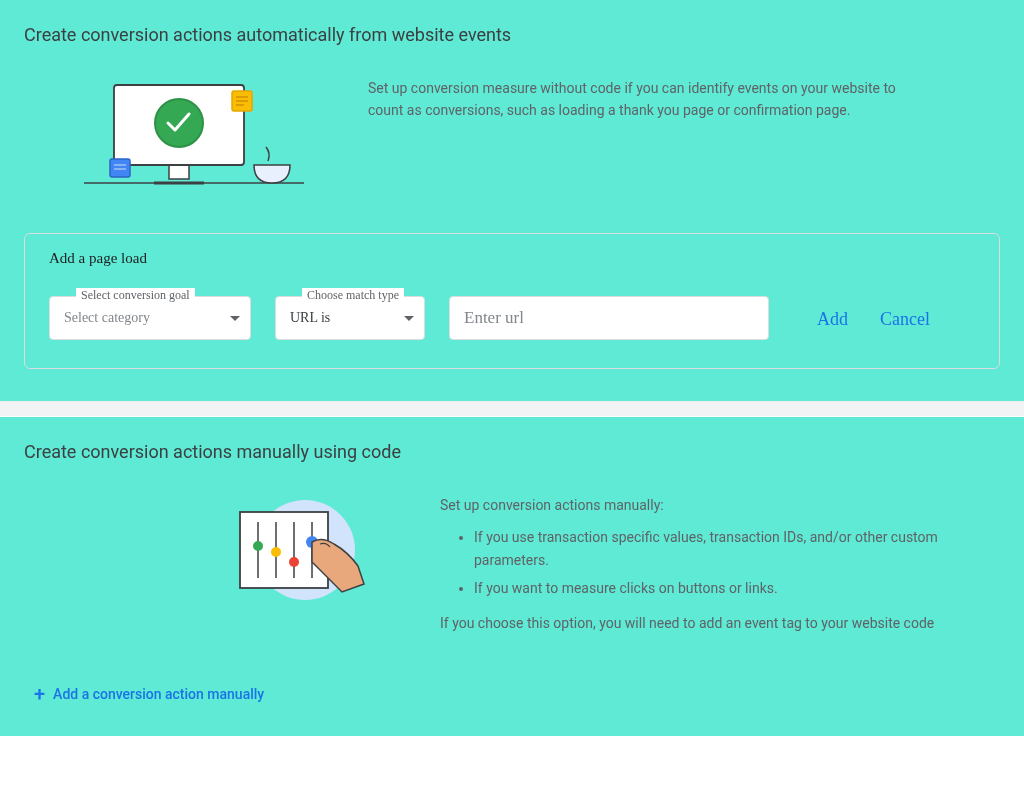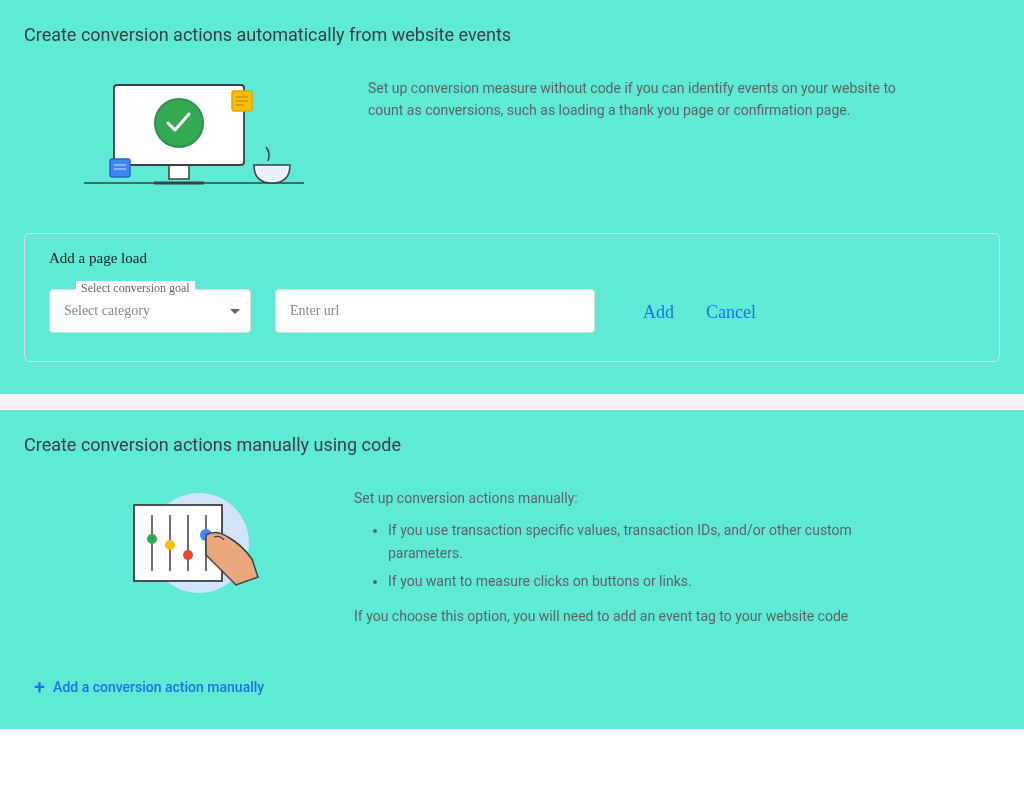--- a/index.html
+++ b/index.html
@@ -95,24 +95,25 @@
     border-left: 5px solid transparent;
     border-right: 5px solid transparent;
     border-top: 5px solid #5f6368;
   }
   .text-input {
     border: 1px solid #dadce0;
     border-radius: 4px;
     height: 44px;
     width: 320px;
     padding: 9px 14px;
-    font-size: 14px;
+    font-size: 17px;
     font-family: inherit;
     color: #3c4043;
     outline: none;
+    margin-top: 7px;
   }
   .text-input::placeholder { color: #80868b; }
   .actions {
     display: flex;
     align-items: center;
     gap: 32px;
     margin-left: 24px;
     padding-bottom: 10px;
   }
   .link-btn {
@@ -190,40 +191,47 @@
     <div class="form-row">
 
       <div class="field">
         <span class="field-label">Select conversion goal</span>
         <div class="select-box w-goal">
           <span class="select-value placeholder">Select category</span>
           <span class="caret"></span>
         </div>
       </div>
 
+      <div class="field">
+        <span class="field-label">Choose match type</span>
+        <div class="select-box w-match">
+          <span class="select-value">URL is</span>
+          <span class="caret"></span>
+        </div>
+      </div>
 
       <div class="field">
         <input type="text" class="text-input" placeholder="Enter url" style="">
       </div>
 
       <div class="actions">
         <button class="link-btn">Add</button>
         <button class="link-btn">Cancel</button>
       </div>
 
     </div>
   </div>
 </div>
 
 <div class="divider-gap"></div>
 
 <div class="section">
   <div class="section-title">Create conversion actions manually using code</div>
 
-  <div class="hero-row" style="padding-left:90px; gap:90px;">
+  <div class="hero-row" style="padding-left:90px; gap:70px;justify-content:flex-end;">
     <div class="hero-illus illus2">
       <svg viewBox="0 0 150 120">
         <circle cx="85" cy="60" r="50" fill="#d2e3fc"></circle>
         <rect x="20" y="22" width="88" height="76" fill="#fff" stroke="#3c4043" stroke-width="1.8"></rect>
 
         <line x1="38" y1="32" x2="38" y2="88" stroke="#3c4043" stroke-width="1.5"></line>
         <circle cx="38" cy="56" r="5" fill="#34a853"></circle>
 
         <line x1="56" y1="32" x2="56" y2="88" stroke="#3c4043" stroke-width="1.5"></line>
         <circle cx="56" cy="62" r="5" fill="#fbbc04"></circle>

